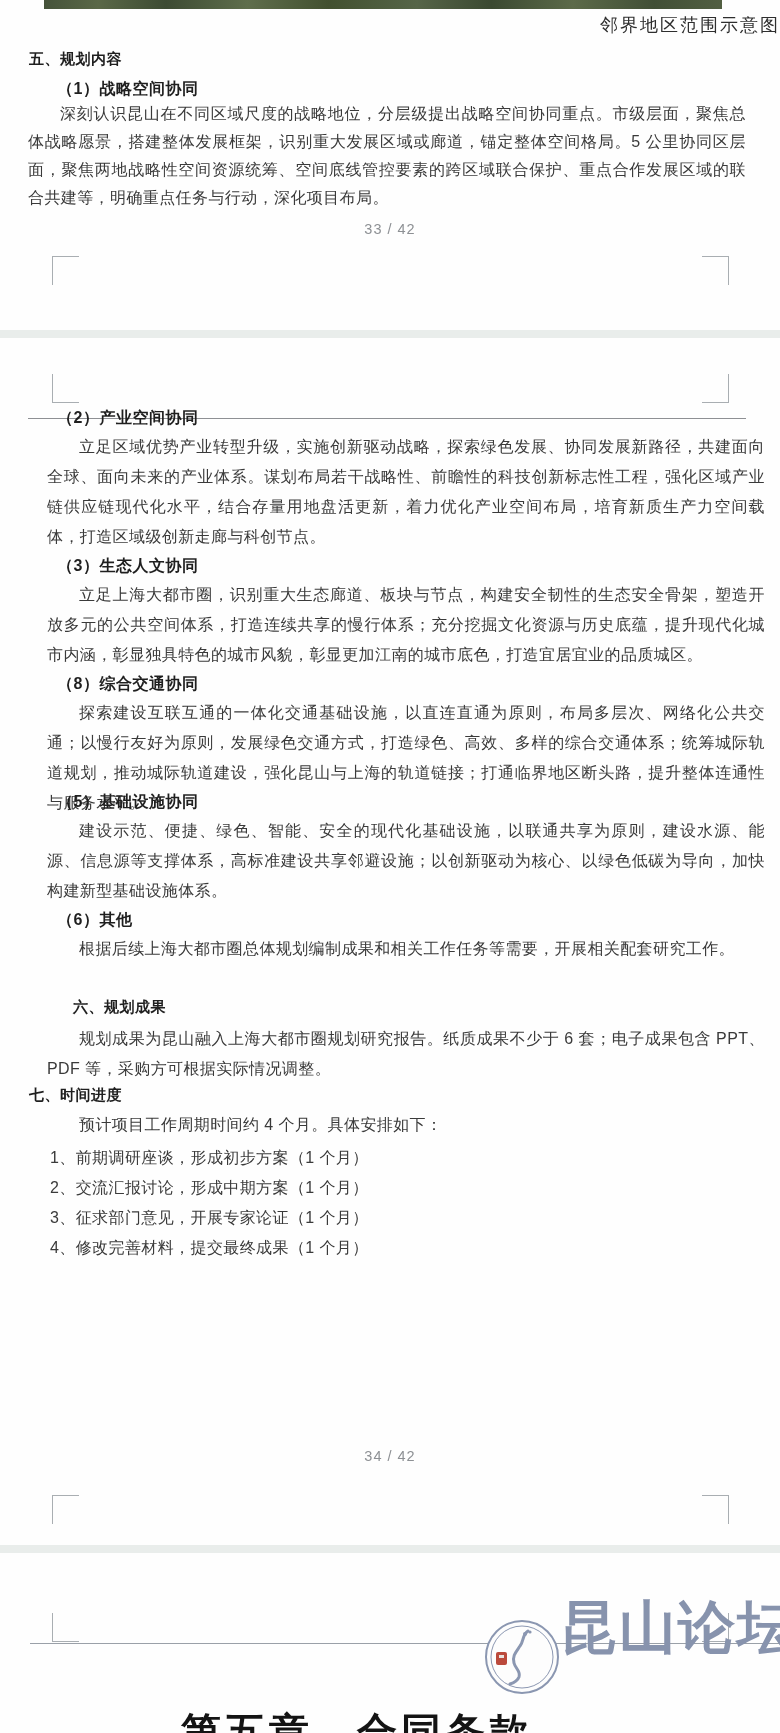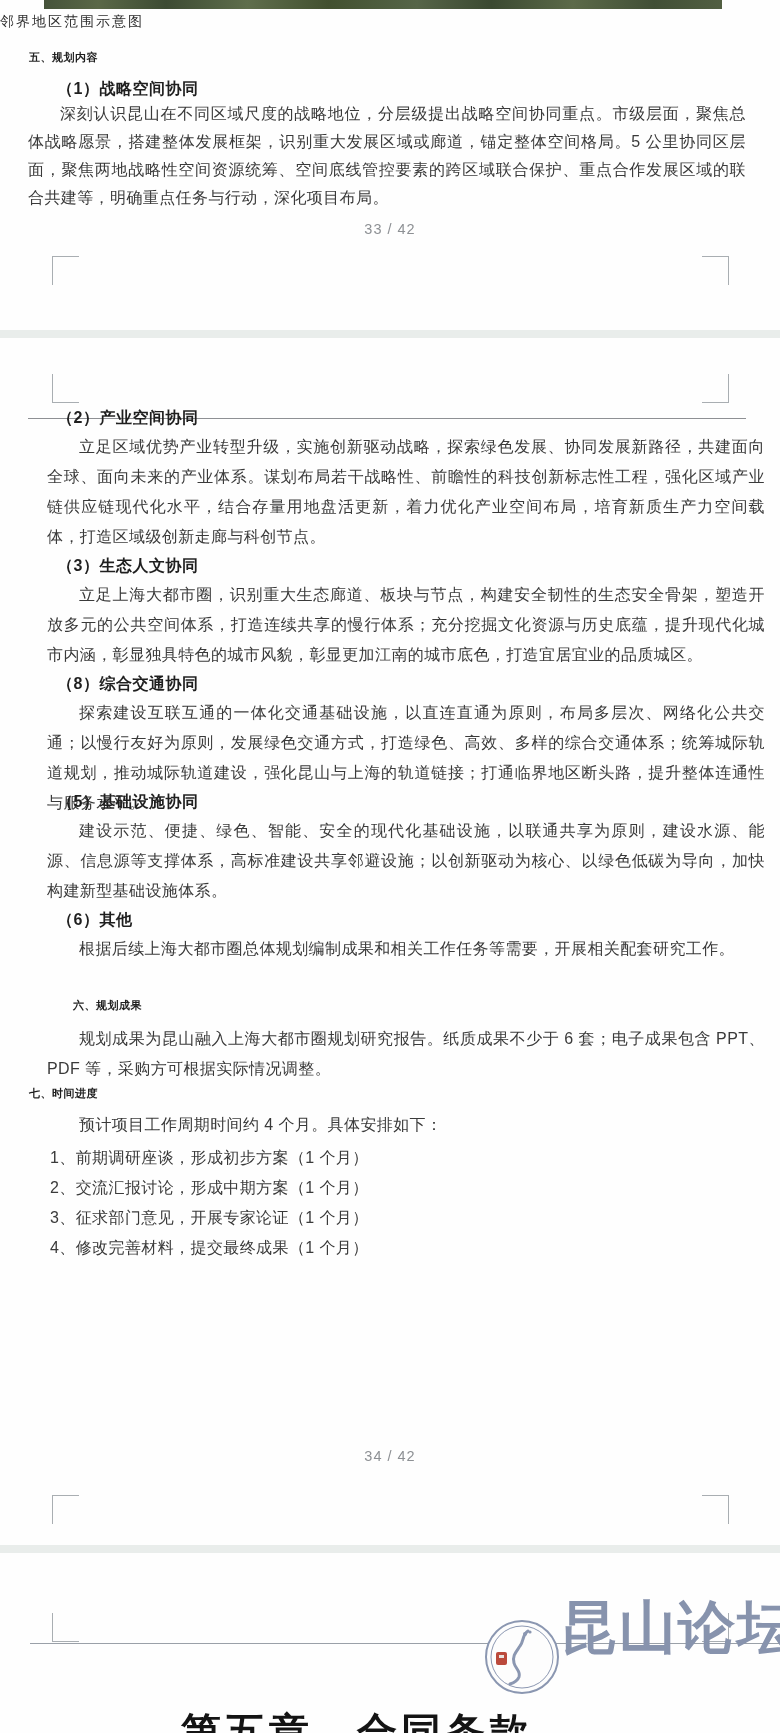--- a/index.html
+++ b/index.html
@@ -19,23 +19,23 @@
   .corner.br-top{border-bottom:1px solid #a9aeb2;border-right:1px solid #a9aeb2;}  
   .corner.bl-bot{border-top:1px solid #a9aeb2;border-left:1px solid #a9aeb2;}      
   .corner.br-bot{border-top:1px solid #a9aeb2;border-right:1px solid #a9aeb2;}     
 
   .pagenum{
     position:absolute;left:0;width:780px;text-align:center;
     color:#8d9094;font-size:14.5px;letter-spacing:1px;
   }
 
   
-  .caption{position:absolute;left:0;width:780px;text-align:left;
-    font-size:14px;color:#2e2e2e;letter-spacing:2px;}
-  .h-major{position:absolute;font-size:11px;font-weight:bold;color:#1f1f1f;letter-spacing:.5px;}
+  .caption{position:absolute;left:0;width:780px;text-align:right;
+    font-size:18px;color:#2e2e2e;letter-spacing:2px;}
+  .h-major{position:absolute;font-size:15px;font-weight:bold;color:#1f1f1f;letter-spacing:.5px;}
   .h-sub{position:absolute;font-size:16px;font-weight:bold;color:#1f1f1f;letter-spacing:.5px;}
   .para{
     position:absolute;left:28px;width:718px;
     font-size:16px;color:#3a3a3a;text-align:justify;
     text-indent:2em;letter-spacing:.4px;
   }
   .para.lh28{line-height:28px;}
   .para.lh30{line-height:30px;margin-left:19px;}
   .listline{
     position:absolute;left:50px;width:700px;

